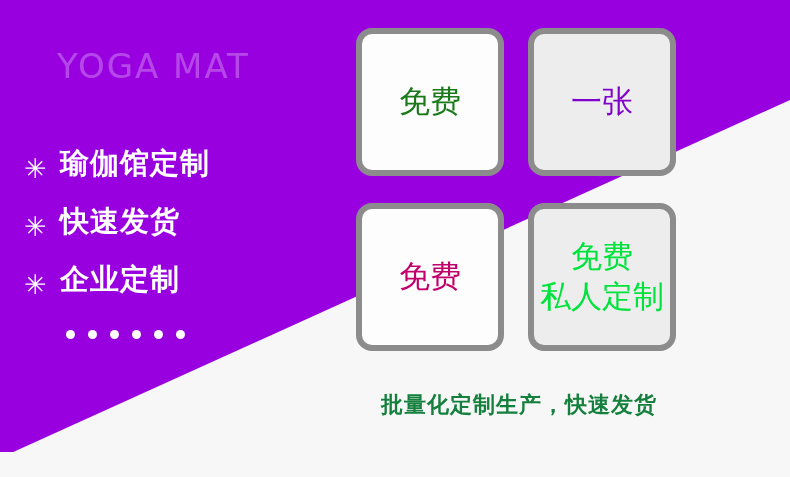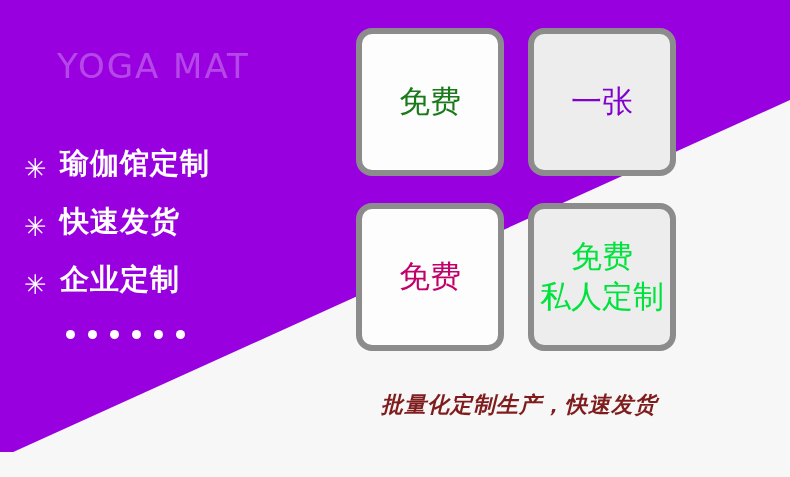--- a/index.html
+++ b/index.html
@@ -214,15 +214,15 @@
       </div>
 
       <div class="card" style="background: rgb(237, 237, 237); color: rgb(0, 227, 60);">
         <span class="card-line">免费</span>
         <span class="card-line">私人定制</span>
       </div>
 
     </div>
   </div>
 
-  <div id="tagline" style="color: #7f1d1d; font-style: italic;">批量化定制生产，快速发货</div>
+  <div id="tagline" style="color: #15803d;">批量化定制生产，快速发货</div>
 
 </div>
 
 </body></html>

